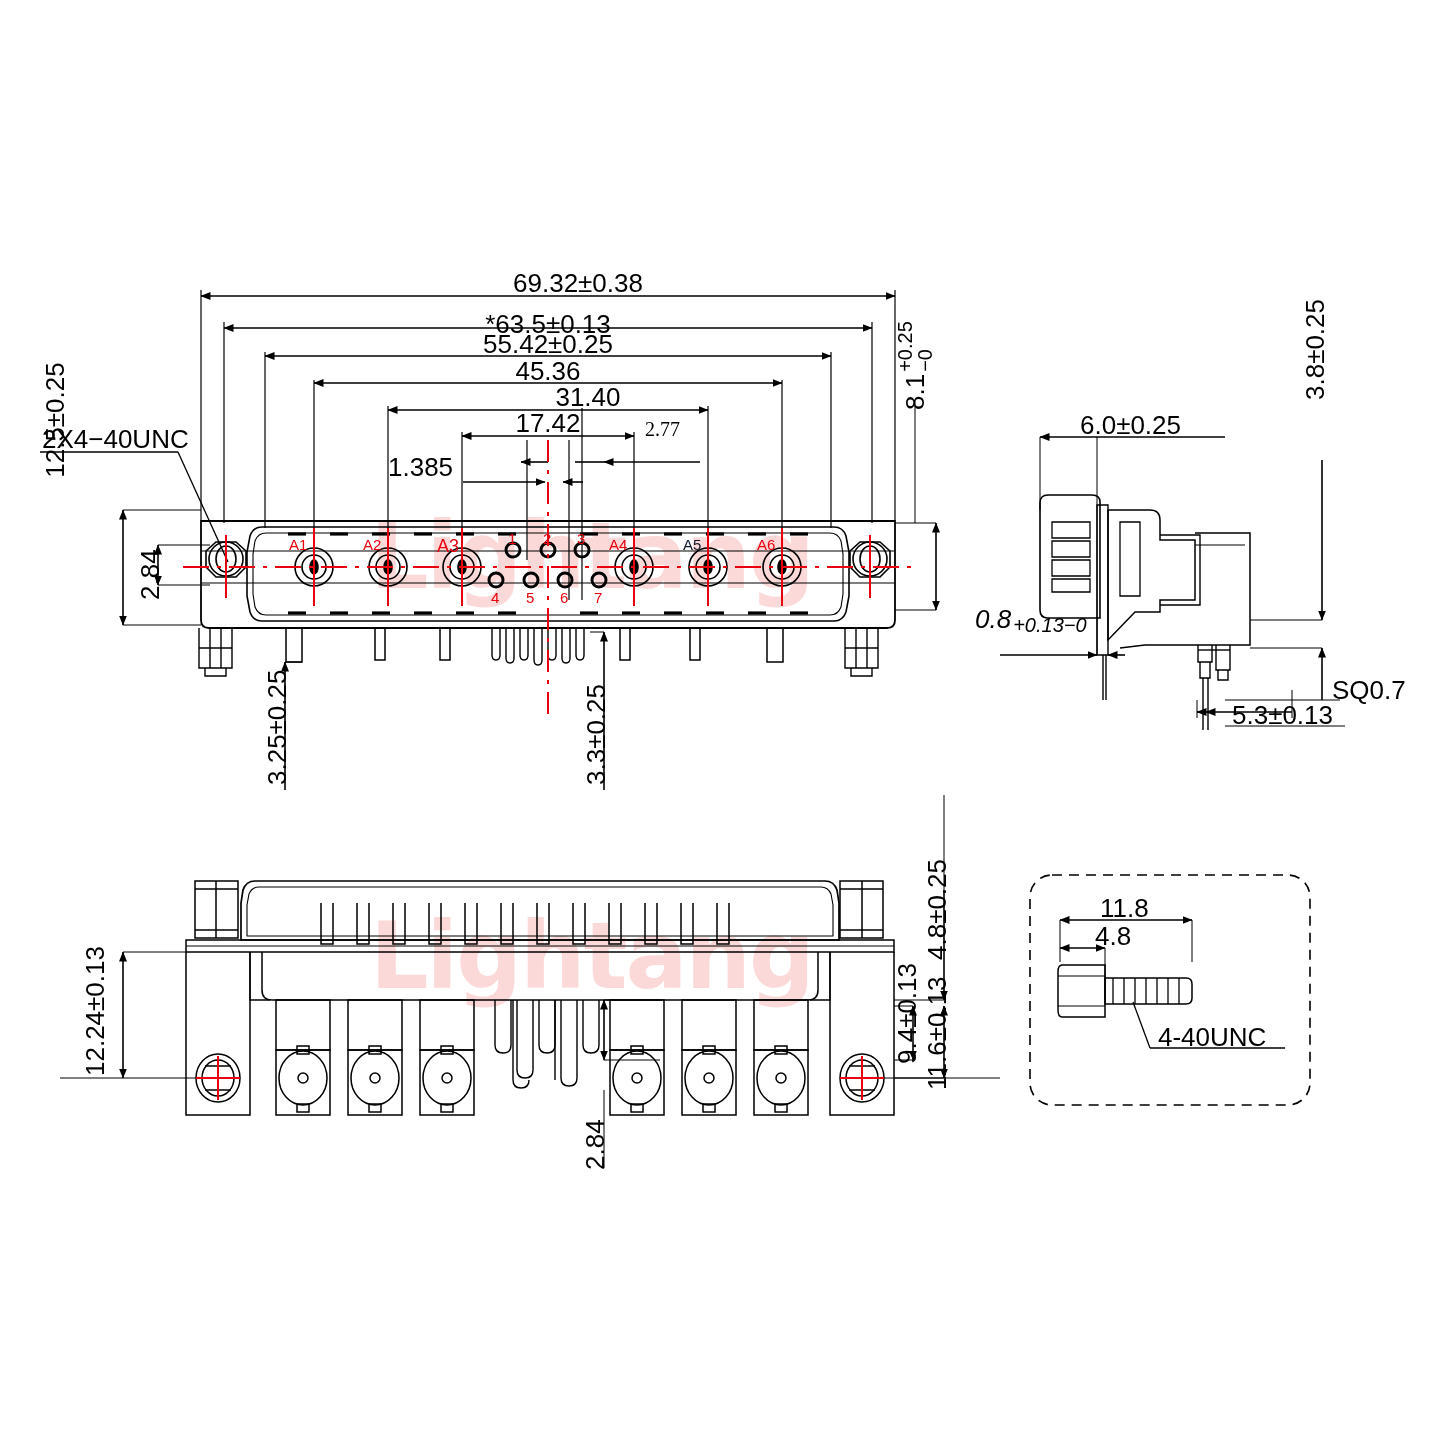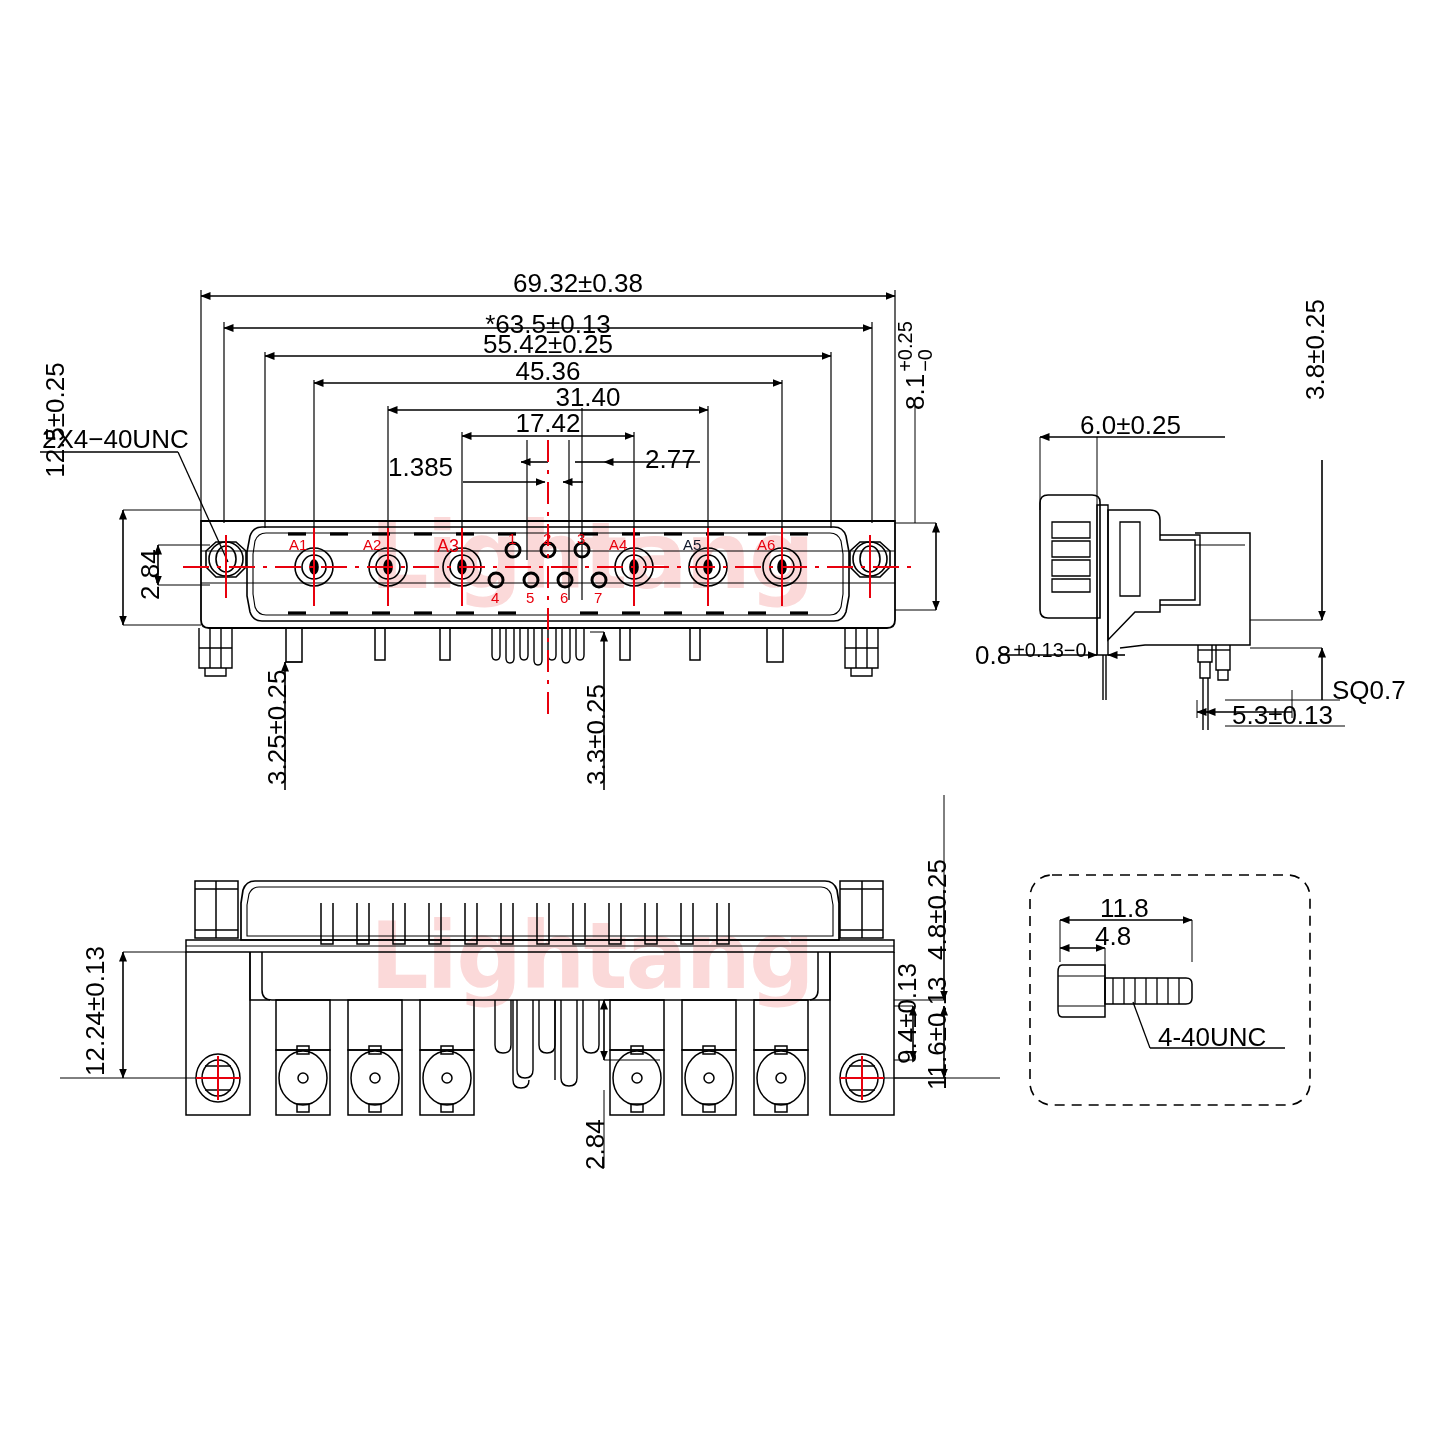--- a/index.html
+++ b/index.html
@@ -452,21 +452,21 @@
       </g>
     </g>
   </svg>
 
   <div style="position:absolute;left:0;top:268px;width:1096px;text-align:center;font-size:26px;margin-left:30px;">69.32±0.38</div>
   <div style="position:absolute;left:0;top:300px;width:1096px;text-align:center;font-size:26px;margin-top:9px;">*63.5±0.13</div>
   <div style="position:absolute;left:0;top:329px;width:1096px;text-align:center;font-size:26px;">55.42±0.25</div>
   <div style="position:absolute;left:0;top:356px;width:1096px;text-align:center;font-size:26px;">45.36</div>
   <div style="position:absolute;left:0;top:382px;width:1096px;text-align:center;font-size:26px;margin-left:40px;">31.40</div>
   <div style="position:absolute;left:0;top:408px;width:1096px;text-align:center;font-size:26px;">17.42</div>
-  <div style="position:absolute;left:645px;top:444px;font-size:26px;">2.77</div>
+  <div style="position:absolute;left:645px;top:418px;font-size:20px;font-family:Liberation Serif, serif;">2.77</div>
   <div style="position:absolute;left:388px;top:452px;font-size:26px;">1.385</div>
 
   <div style="position:absolute;left:42px;top:424px;font-size:26px;">2X4−40UNC</div>
 
   <div style="position:absolute;left:40px;top:500px;width:160px;font-size:26px;
               transform:rotate(-90deg);transform-origin:left top;
               text-align:center;white-space:nowrap;">12.5±0.25</div>
   <div style="position:absolute;left:135px;top:600px;font-size:26px;
               transform:rotate(-90deg);transform-origin:left top;white-space:nowrap;">2.84</div>
 
@@ -497,22 +497,22 @@
   <div style="position:absolute;left:543px;top:530px;font-size:15px;color:#e8000d;">2</div>
   <div style="position:absolute;left:577px;top:530px;font-size:15px;color:#e8000d;">3</div>
   <div style="position:absolute;left:491px;top:589px;font-size:15px;color:#e8000d;">4</div>
   <div style="position:absolute;left:526px;top:589px;font-size:15px;color:#e8000d;">5</div>
   <div style="position:absolute;left:560px;top:589px;font-size:15px;color:#e8000d;">6</div>
   <div style="position:absolute;left:594px;top:589px;font-size:15px;color:#e8000d;">7</div>
 
   <div style="position:absolute;left:1080px;top:410px;font-size:26px;">6.0±0.25</div>
   <div style="position:absolute;left:1300px;top:400px;font-size:26px;
               transform:rotate(-90deg);transform-origin:left top;white-space:nowrap;">3.8±0.25</div>
-  <div style="position:absolute;left:975px;top:640px;font-size:26px;
-              white-space:nowrap;display:flex;align-items:flex-start;">
+  <div style="position:absolute;left:975px;top:604px;font-size:26px;
+              white-space:nowrap;display:flex;align-items:flex-end;font-style:italic;">
     <span>0.8</span>
     <span style="display:inline-flex;flex-direction:row;font-size:20px;line-height:1.02;
                  margin-left:2px;">
       <span>+0.13</span>
       <span>−0</span>
     </span>
   </div>
   <div style="position:absolute;left:1332px;top:675px;font-size:26px;">SQ0.7</div>
   <div style="position:absolute;left:1232px;top:700px;font-size:26px;">5.3±0.13</div>
 

